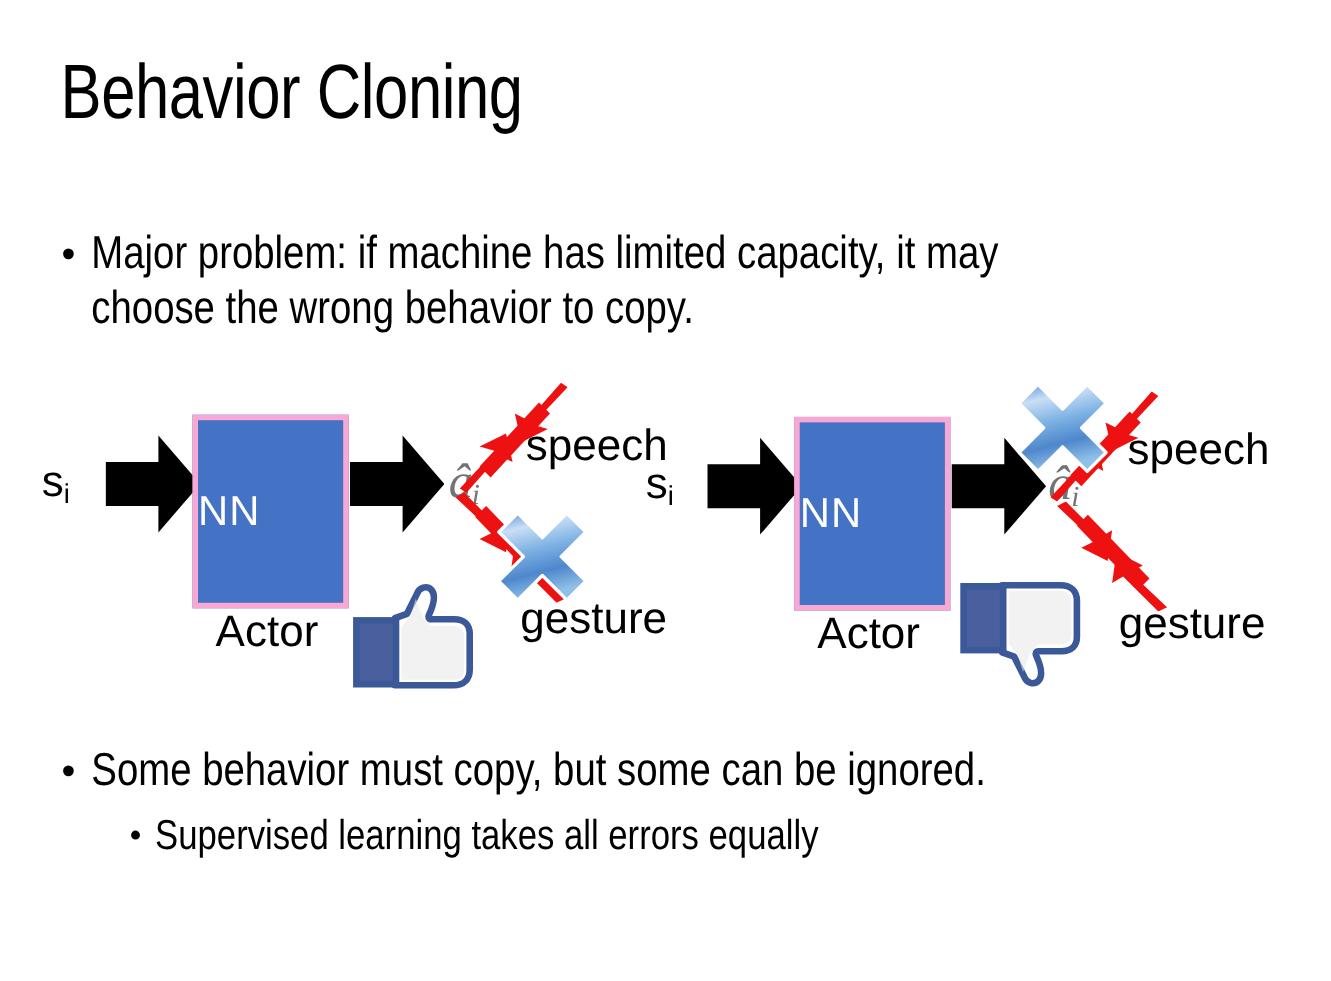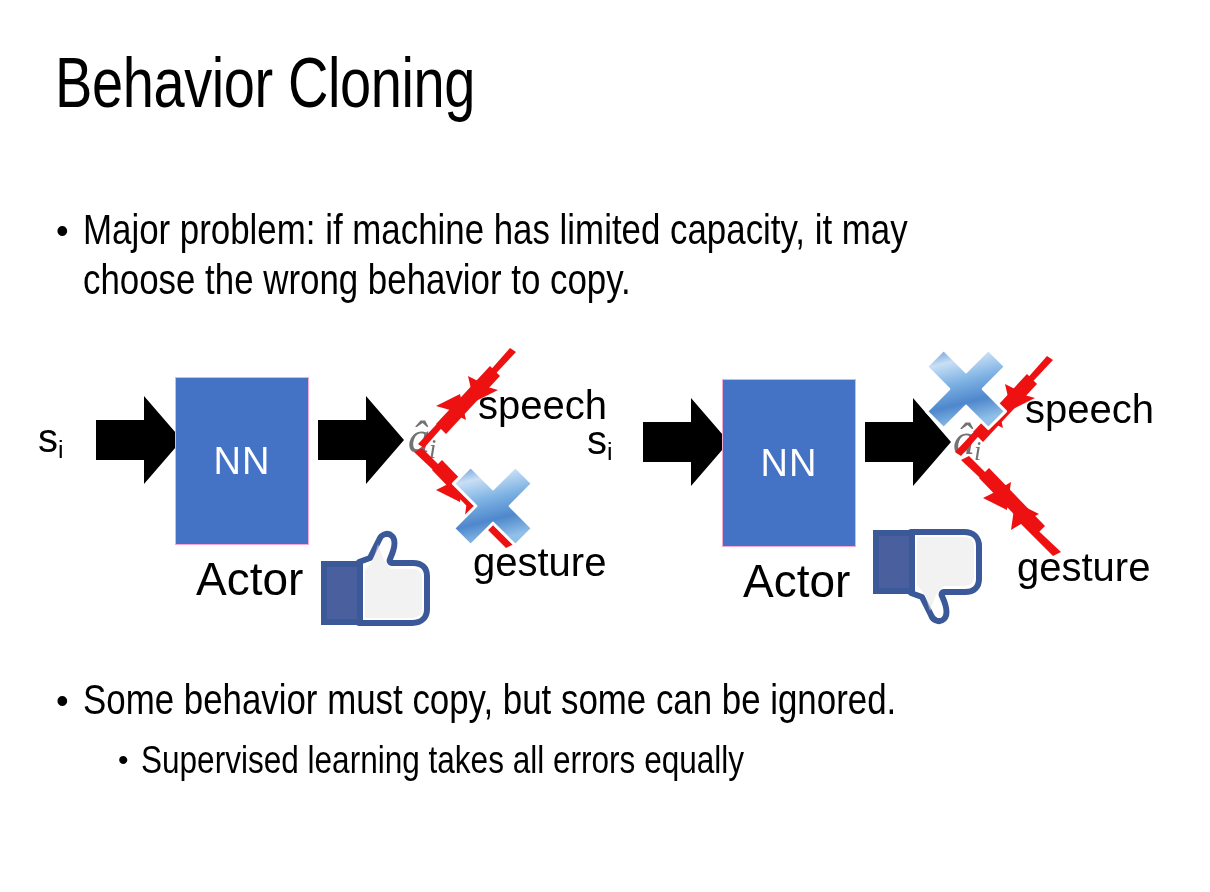--- a/index.html
+++ b/index.html
@@ -97,35 +97,34 @@
   .state-label sub {
     font-size: 0.62em;
     vertical-align: baseline;
     position: relative;
     top: 0.26em;
   }
 
   .nn-box {
     position: absolute;
     background: #4472C4;
-    border: 1px solid #f9a8d4;
+    border: 5px solid #f9a8d4;
     display: flex;
     align-items: center;
-    justify-content: center;
   }
   .nn-label {
     color: #ffffff;
     font-family: "Liberation Sans", sans-serif;
     font-size: 38px;
     letter-spacing: 1px;
   }
   .actor-label {
     position: absolute;
     font-family: "Liberation Sans", sans-serif;
-    font-size: 46px;
+    font-size: 40px;
     color: #000;
     white-space: nowrap;
   }
 
   .block-arrow { position: absolute; }
 
   .action-label {
     position: absolute;
     font-family: "Liberation Serif", serif;
     font-style: italic;

